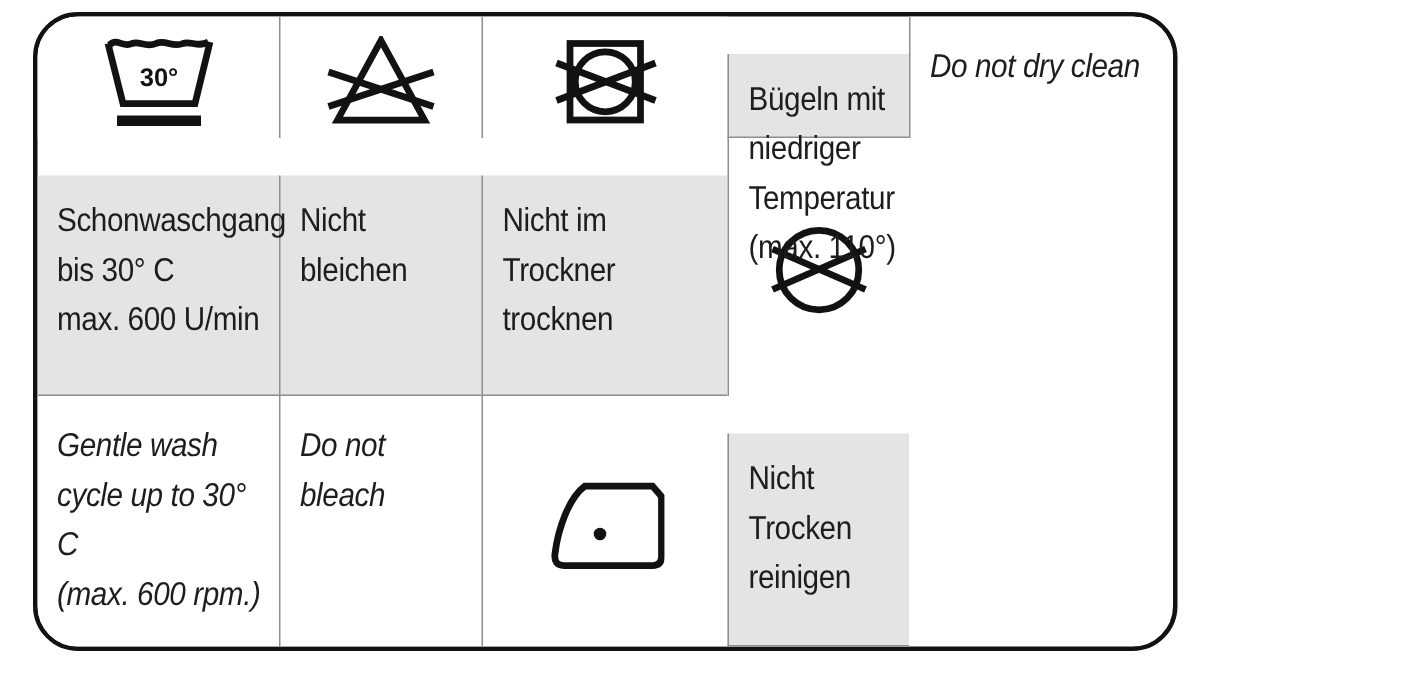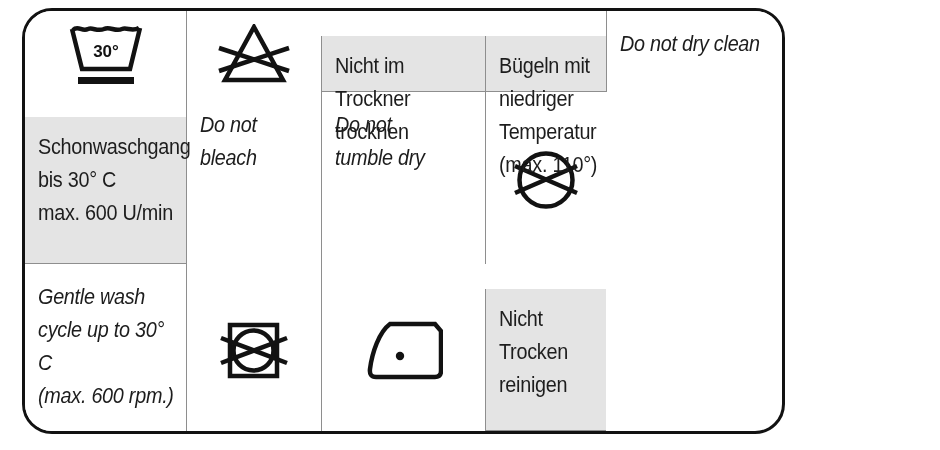--- a/index.html
+++ b/index.html
@@ -85,39 +85,38 @@
 (max. 600 rpm.)</div>
   </div>
 
   <div class="cell icon-cell col-divider">
     <svg width="76" height="62" viewBox="0 0 76 62">
       <path class="sym" d="M38,3 L67,56 L9,56 Z"></path>
       <path class="sym" d="M3,24 L73,47"></path>
       <path class="sym" d="M73,24 L3,47"></path>
     </svg>
   </div>
+  <div class="cell de-cell col-divider">
+    <div class="txt">Nicht bleichen</div>
+  </div>
   <div class="cell en-cell col-divider">
     <div class="txt">Do not bleach</div>
   </div>
 
   <div class="cell icon-cell col-divider">
     <svg width="76" height="64" viewBox="0 0 76 64">
       <rect class="sym" x="14" y="6" width="47" height="51"></rect>
       <circle class="sym" cx="37.5" cy="31.5" r="20"></circle>
       <path class="sym" d="M5,19 L71,44"></path>
       <path class="sym" d="M71,19 L5,44"></path>
     </svg>
   </div>
   <div class="cell de-cell col-divider">
     <div class="txt">Nicht im Trockner
 trocknen</div>
-  </div>
-  <div class="cell en-cell col-divider">
-    <div class="txt">Do not
-tumble dry</div>
   </div>
 
   <div class="cell icon-cell col-divider">
     <svg width="78" height="64" viewBox="0 0 78 64">
       <path class="sym" d="M25,5 L70,5 L76,12 L76,52 Q76,58 70,58 L11,58 Q4,58 5,50 C7,34 14,13 25,5 Z"></path>
       <circle class="sym-fill" cx="35" cy="37" r="4.2"></circle>
     </svg>
   </div>
   <div class="cell de-cell col-divider">
     <div class="txt">Bügeln mit

